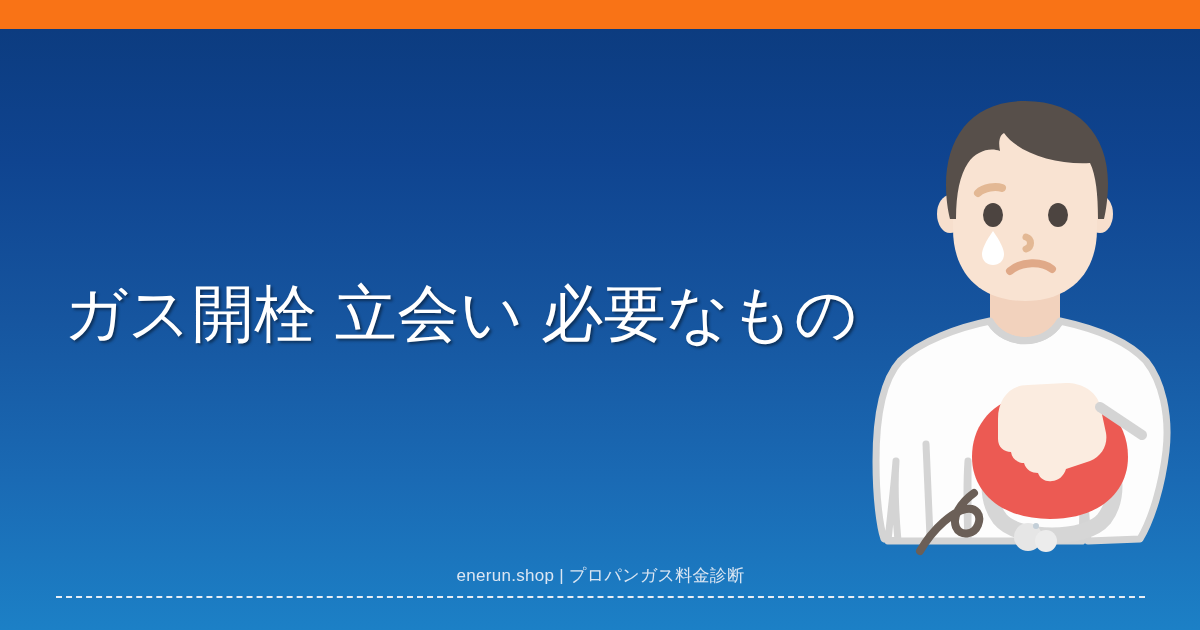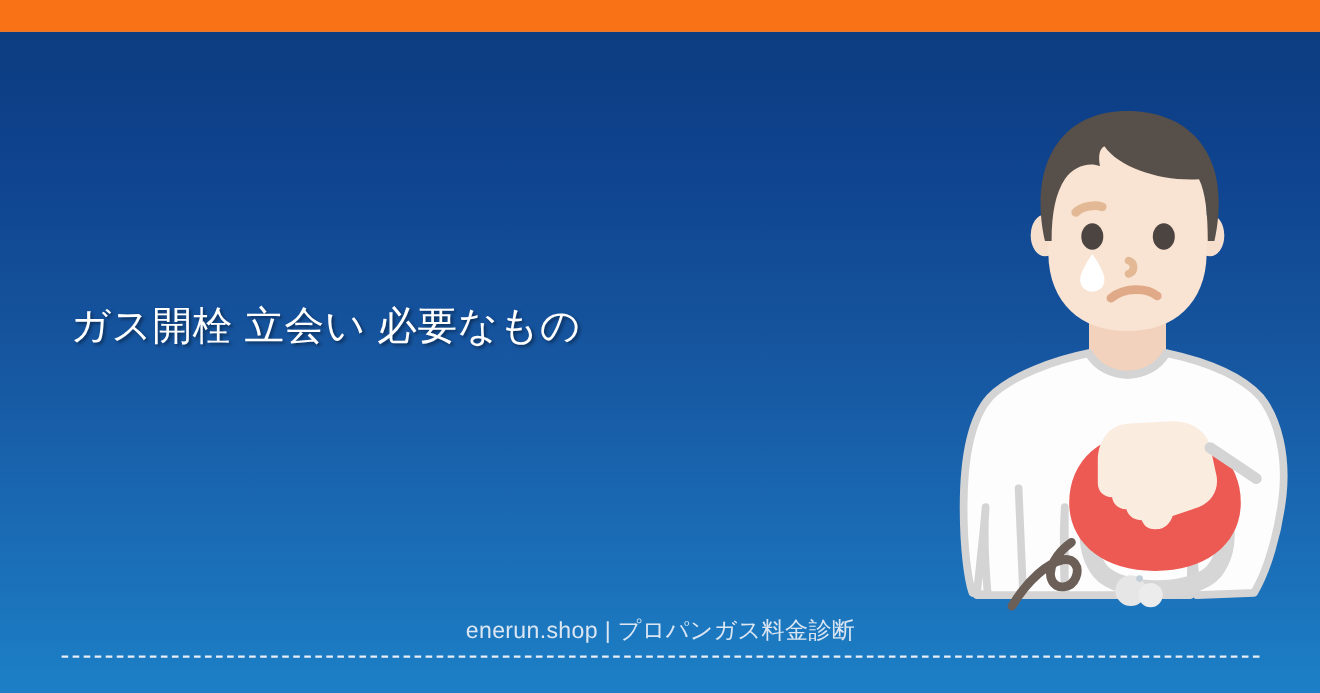--- a/index.html
+++ b/index.html
@@ -42,41 +42,41 @@
   }
 
   
   .headline-wrap {
     position:absolute;
     left:64px;
     top:243px;
     width:700px;
   }
   .headline {
-    font-size:36px;
+    font-size:62px;
     line-height:1.35;
     color:#ffffff;
     font-weight:400;
     letter-spacing:0.5px;
     text-shadow:2px 2px 3px rgba(0,0,0,0.45);
     white-space:nowrap;
   }
 
   
   .footer {
     position:absolute;
     left:56px;
     right:55px;
     bottom:32px;
     border-bottom:2px dashed #e7eef6;
     padding-bottom:9px;
     text-align:center;
   }
   .footer-text {
-    font-size:21px;
+    font-size:17px;
     color:#dbe6f2;
     letter-spacing:0.3px;
     display:inline-block;
   }
 
   
   .illustration {
     position:absolute;
     left:850px;
     top:60px;

